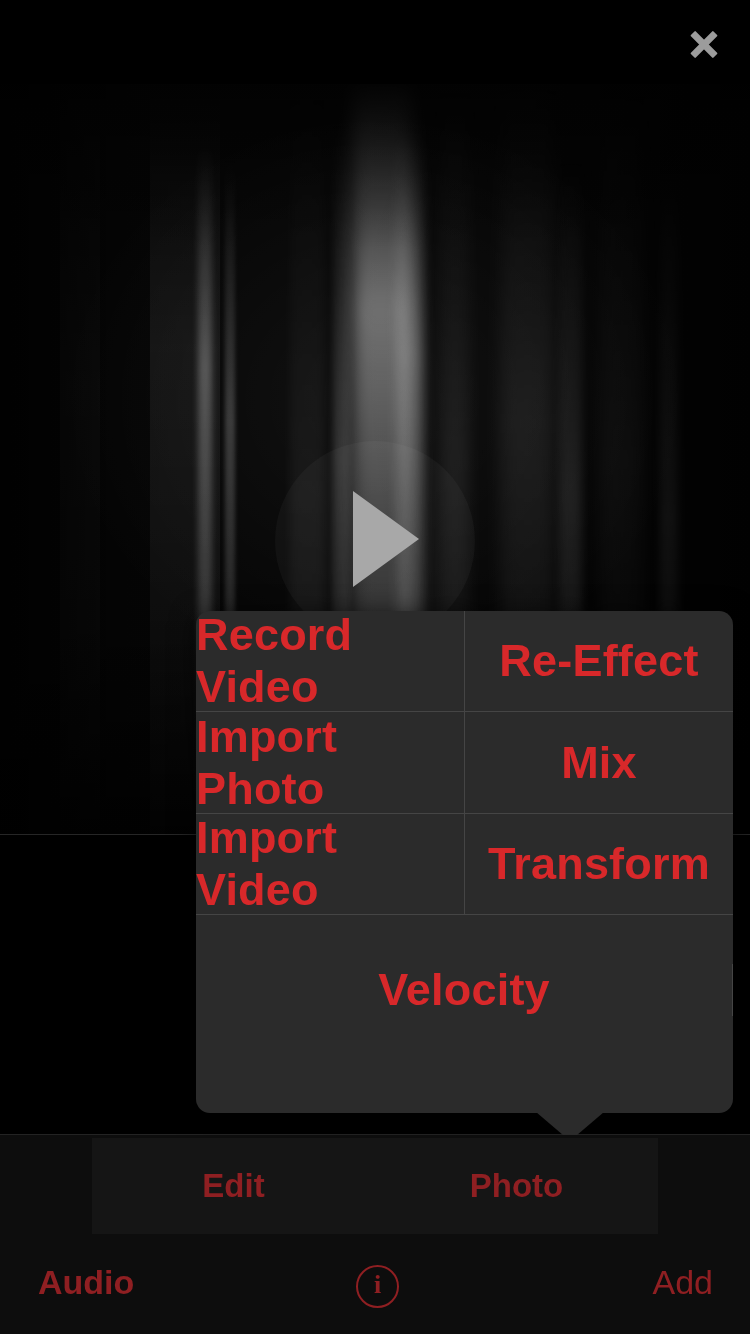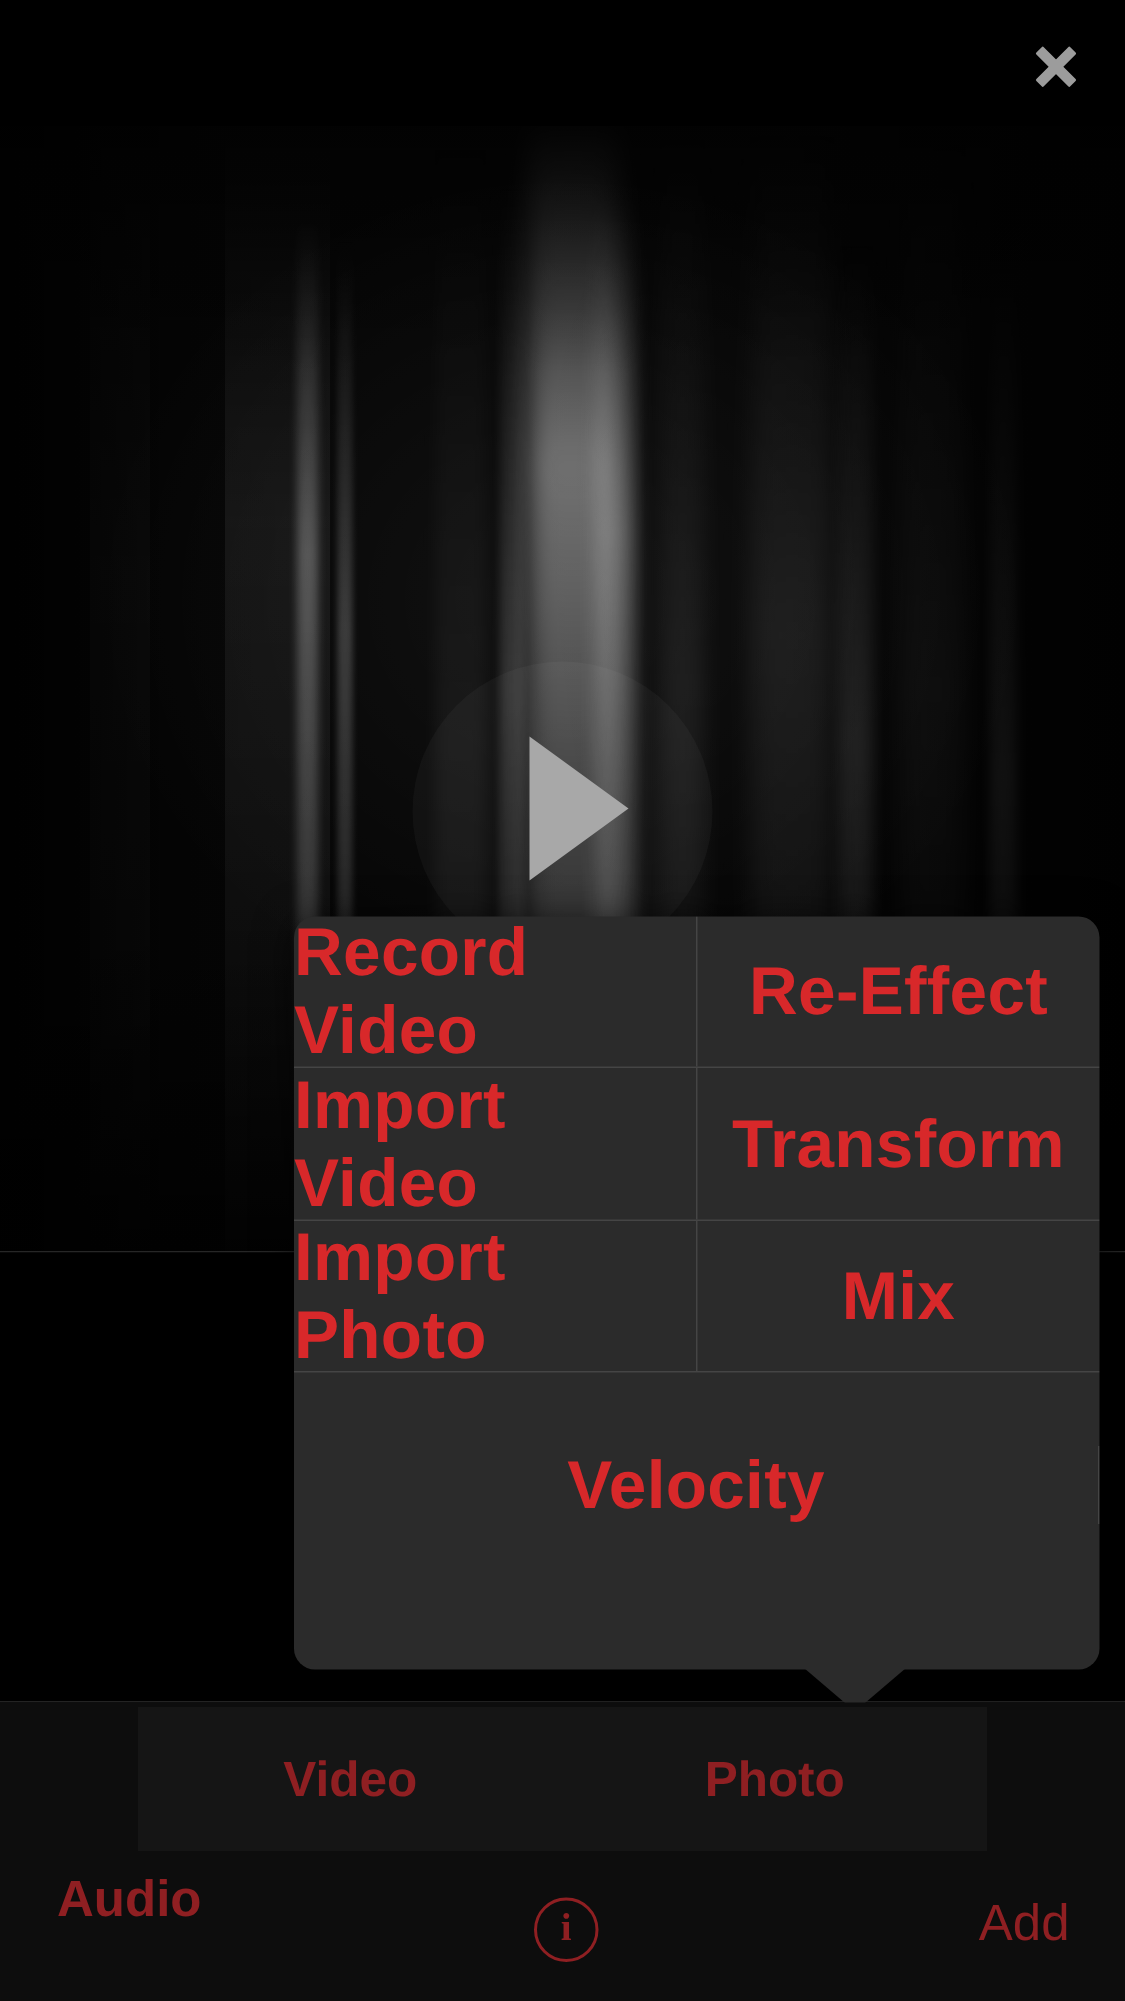--- a/index.html
+++ b/index.html
@@ -83,21 +83,21 @@
   }
   #segmented{
     position:absolute;left:92px;top:3px;width:566px;height:96px;background:#151515;
     display:flex;
   }
   .seg-item{
     flex:1;display:flex;align-items:center;justify-content:center;
     color:#8f1f22;font-size:33px;font-weight:bold;cursor:pointer;
   }
   #audio-button{
-    position:absolute;left:38px;top:112px;color:#8f1f22;font-size:34px;font-weight:bold;cursor:pointer;
+    position:absolute;left:38px;top:128px;color:#8f1f22;font-size:34px;font-weight:bold;cursor:pointer;
   }
   #add-button{
     position:absolute;right:37px;top:128px;color:#8f1f22;font-size:34px;font-weight:normal;cursor:pointer;
   }
   #info-button{
     position:absolute;left:356px;top:1265px;width:39px;height:39px;border-radius:50%;
     border:2px solid #8f1f22;cursor:pointer;
   }
   #info-glyph{
     position:absolute;left:0;right:0;top:3px;text-align:center;
@@ -144,36 +144,36 @@
     
     
   </div>
 
   <div id="popup">
     <div class="menu-row">
       <div class="menu-cell left">Record Video</div>
       <div class="menu-cell">Re-Effect</div>
     </div>
     <div class="menu-row">
+      <div class="menu-cell left">Import Photo</div>
+      <div class="menu-cell">Mix</div>
+    </div>
+    <div class="menu-row">
       <div class="menu-cell left">Import Video</div>
       <div class="menu-cell">Transform</div>
-    </div>
-    <div class="menu-row">
-      <div class="menu-cell left">Import Photo</div>
-      <div class="menu-cell">Mix</div>
     </div>
     <div class="menu-row">
       <div class="menu-cell left">Velocity</div>
     </div>
   </div>
   <div id="popup-arrow"></div>
 
   <div id="bottombar">
     <div id="segmented">
-      <div class="seg-item">Video</div>
+      <div class="seg-item">Edit</div>
       <div class="seg-item">Photo</div>
     </div>
     <div id="audio-button">Audio</div>
     <div id="add-button">Add</div>
   </div>
 
   <div id="info-button">
     <div id="info-glyph">i</div>
   </div>
 

